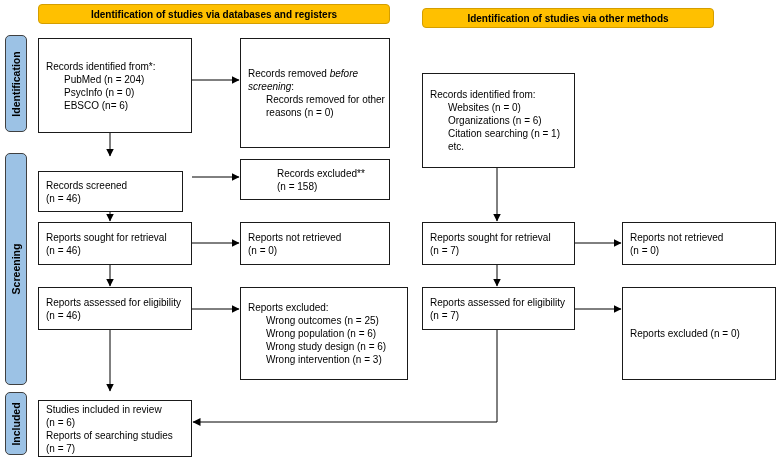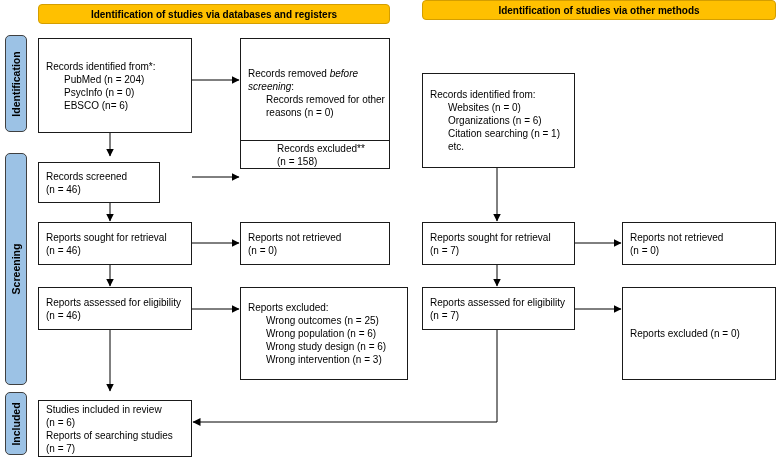--- a/index.html
+++ b/index.html
@@ -46,40 +46,40 @@
     <line x1="192" y1="309" x2="239" y2="309" marker-end="url(#ah)"></line>
     <line x1="110" y1="330" x2="110" y2="391" marker-end="url(#ah)"></line>
     <line x1="497" y1="133" x2="497" y2="221" marker-end="url(#ah)"></line>
     <line x1="575" y1="243" x2="621" y2="243" marker-end="url(#ah)"></line>
     <line x1="497" y1="265" x2="497" y2="286" marker-end="url(#ah)"></line>
     <line x1="575" y1="309" x2="621" y2="309" marker-end="url(#ah)"></line>
     <path class="flow" d="M497,330 L497,422 L193,422" marker-end="url(#ah)"></path>
   </svg>
 
   <div class="hdr" style="left:38px; top:4px; width:352px;">Identification of studies via databases and registers</div>
-  <div class="hdr" style="left:422px; top:0; width:354px;">Identification of studies via other methods</div>
+  <div class="hdr" style="left:422px; top:8px; width:292px;">Identification of studies via other methods</div>
 
   <div class="stage" style="top:35px; height:97px;">
     <span>Identification</span>
   </div>
   <div class="stage" style="top:153px; height:232px;">
     <span>Screening</span>
   </div>
   <div class="stage" style="top:392px; height:63px;">
     <span>Included</span>
   </div>
 
   <div class="box" style="left:38px; top:38px; width:154px; height:95px;">
     <div>Records identified from*:</div>
     <div class="bi">PubMed (n = 204)</div>
     <div class="bi">PsycInfo (n = 0)</div>
     <div class="bi">EBSCO (n= 6)</div>
   </div>
 
-  <div class="box" style="left:38px; top:162px; width:122px; height:41px;">
+  <div class="box" style="left:38px; top:171px; width:145px; height:41px;">
     <div>Records screened</div>
     <div>(n = 46)</div>
   </div>
 
   <div class="box" style="left:38px; top:222px; width:154px; height:43px;">
     <div>Reports sought for retrieval</div>
     <div>(n = 46)</div>
   </div>
 
   <div class="box" style="left:38px; top:287px; width:154px; height:43px;">
@@ -92,21 +92,21 @@
     <div>(n = 6)</div>
     <div>Reports of searching studies</div>
     <div>(n = 7)</div>
   </div>
 
   <div class="box" style="left:240px; top:38px; width:150px; height:110px;">
     <div><span>Records removed </span><span class="it">before screening</span><span>:</span></div>
     <div class="bi">Records removed for other reasons (n = 0)</div>
   </div>
 
-  <div class="box" style="left:240px; top:140px; width:150px; height:29px;padding-left:36px;">
+  <div class="box" style="left:240px; top:159px; width:150px; height:41px;padding-left:36px;">
     <div>Records excluded**</div>
     <div>(n = 158)</div>
   </div>
 
   <div class="box" style="left:240px; top:222px; width:150px; height:43px;">
     <div>Reports not retrieved</div>
     <div>(n = 0)</div>
   </div>
 
   <div class="box" style="left:240px; top:287px; width:168px; height:93px;">

